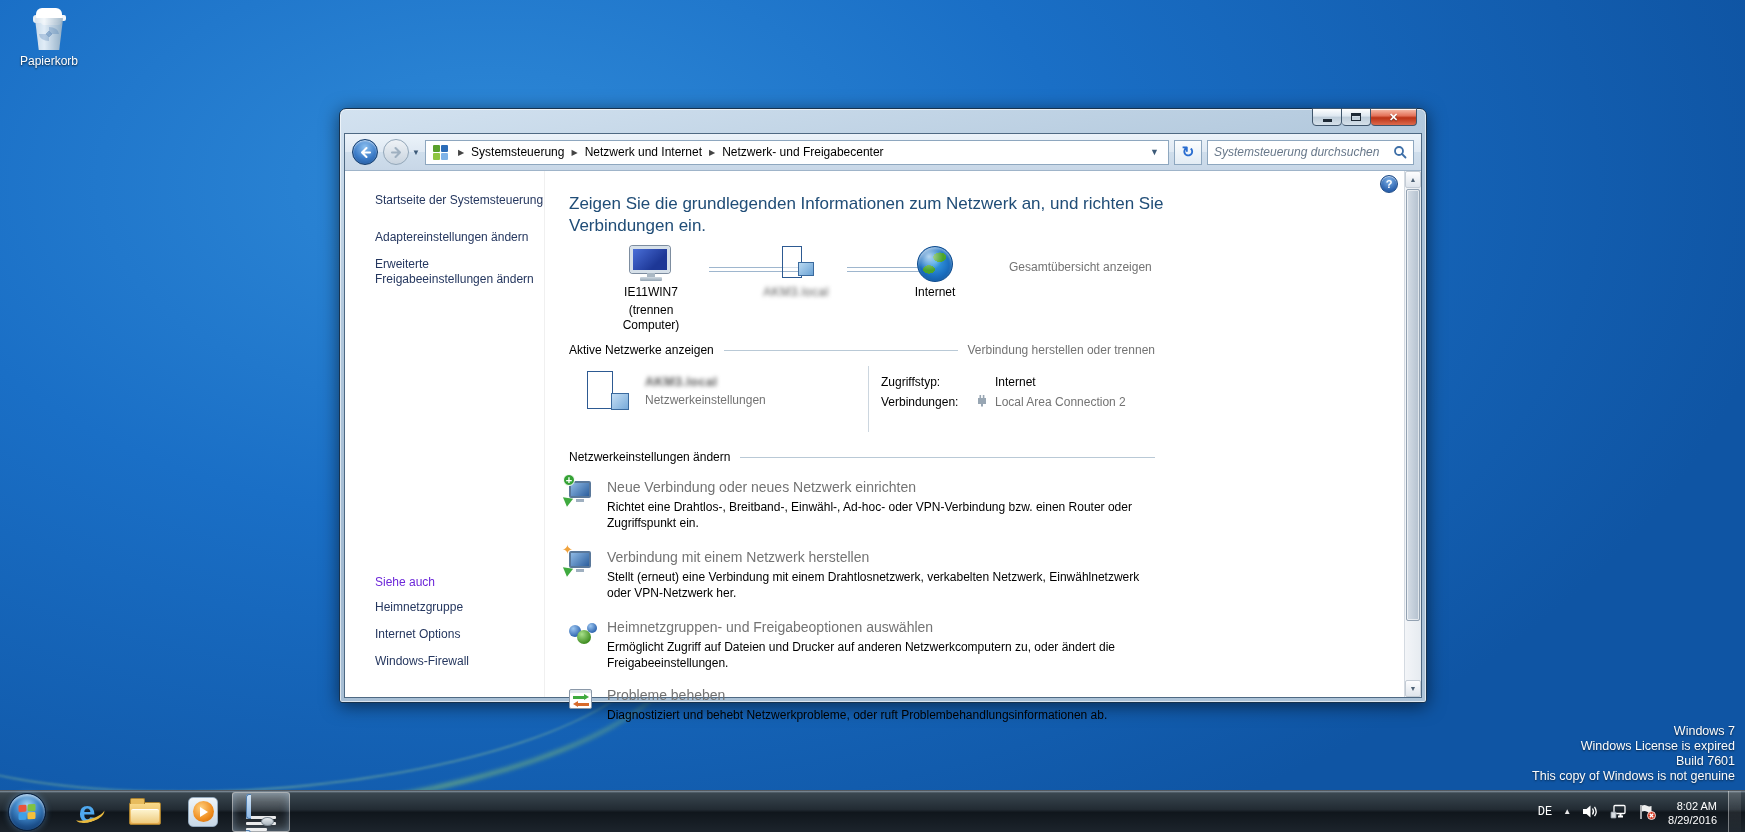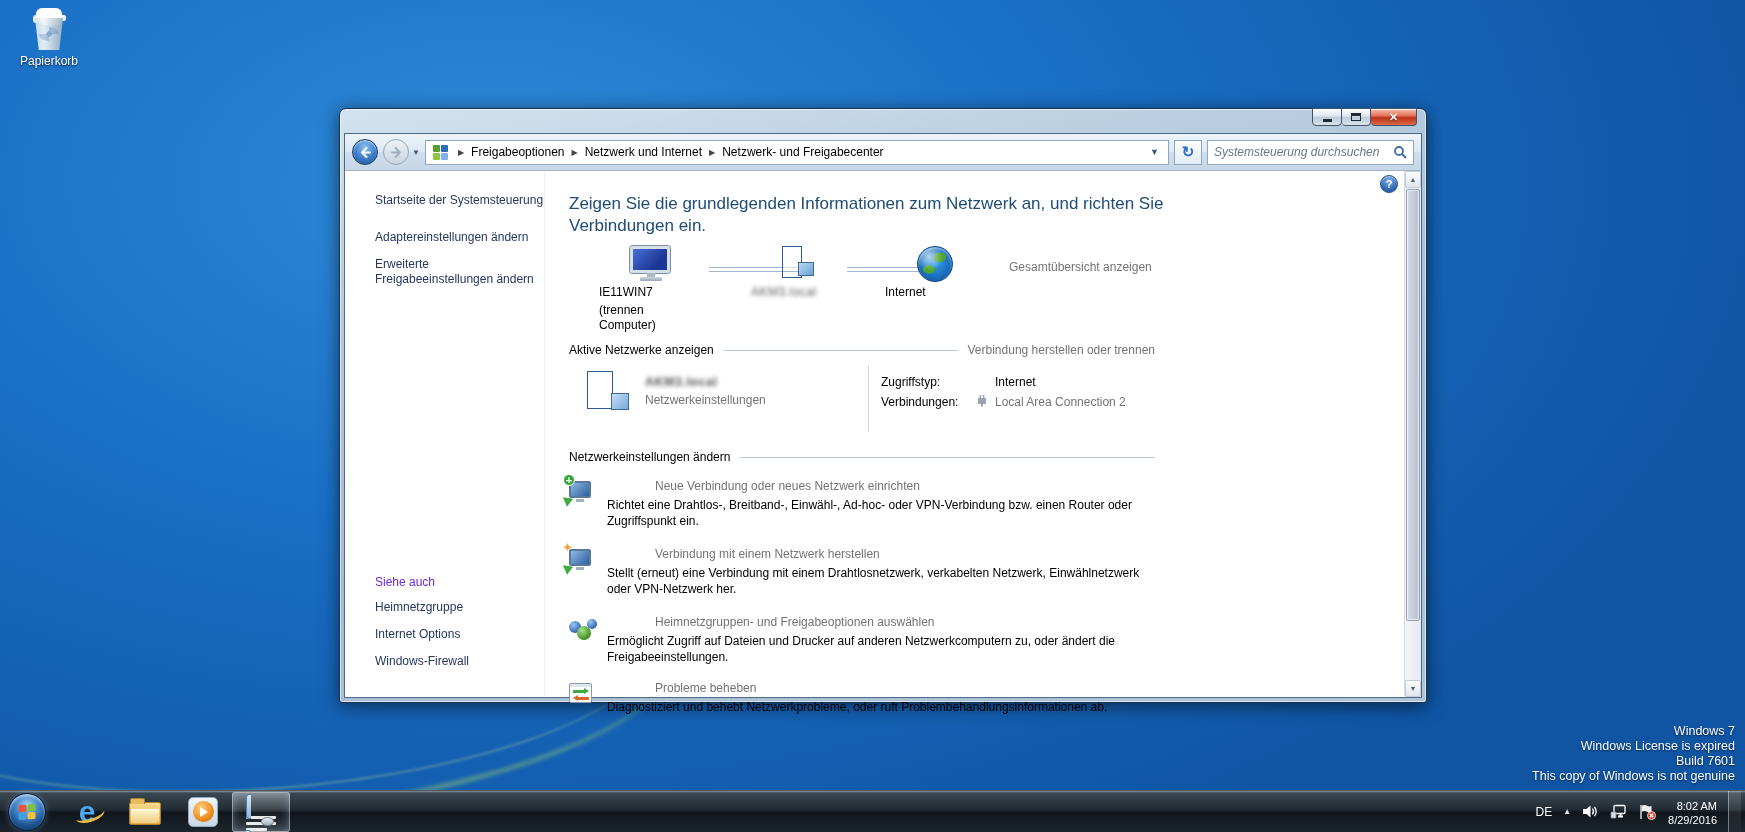--- a/index.html
+++ b/index.html
@@ -99,21 +99,21 @@
   .heading { font-size:17px; color:#204d77; line-height:1.32; width:630px; margin-bottom:8px; font-weight:normal; }
   a.link { color:#737373; text-decoration:none; cursor:pointer; }
 
   .help-btn { position:absolute; top:4px; right:6px; width:18px; height:18px; border-radius:50%;
     background:radial-gradient(circle at 50% 30%,#7fb2e8,#2b62ae 70%); border:1px solid #1c4a86;
     color:#fff; font-size:11px; font-weight:bold; display:flex; align-items:center; justify-content:center;
     box-shadow:inset 0 1px 1px rgba(255,255,255,.7); }
 
   
   .netmap { position:relative; height:84px; }
-  .map-node { position:absolute; text-align:left; }
+  .map-node { position:absolute; text-align:center; }
   .node-label { font-size:12px; line-height:15px; margin-top:3px; }
   .icon-computer { width:42px; height:36px; position:relative; margin:0 auto; }
   .icon-computer .screen { width:40px; height:27px; border:3px solid #d6e0e9; border-radius:3px;
     background:linear-gradient(135deg,#4a6fd8 0%,#1d3796 70%); box-shadow:0 0 0 1px #7d8da0; }
   .icon-computer .stand { width:8px; height:4px; background:#aab8c4; margin:0 auto; }
   .icon-computer .base { width:22px; height:4px; background:linear-gradient(#cfd9e2,#94a5b4); margin:0 auto; border-radius:1px; }
   .icon-server { width:44px; height:36px; position:relative; margin:0 auto; }
   .icon-server .s1 { position:absolute; left:8px; top:0; width:20px; height:32px;
     background:linear-gradient(to right,#8cc0ea,#4a86c2 70%,#2d5a92);
     border:1px solid #2d5a92;
@@ -146,21 +146,21 @@
   .an-name { position:absolute; left:76px; top:9px; font-weight:bold; font-size:12.5px; }
   .an-cat { position:absolute; left:76px; top:27px; }
   .an-divider { position:absolute; left:299px; top:0; height:66px; border-left:1px solid #ccd6df; }
   .an-l1 { position:absolute; left:312px; top:9px; } .an-v1 { position:absolute; left:426px; top:9px; }
   .an-l2 { position:absolute; left:312px; top:29px; } .an-v2 { position:absolute; left:426px; top:29px; }
   .plug-icon { position:absolute; left:406px; top:27px; }
 
   .task { display:flex; margin-top:15px; }
   .task-icon { width:38px; flex:none; padding-top:2px; }
   .task-text { flex:1; min-width:0; }
-  .task-title { font-size:12px; margin-bottom:4px; display:inline-block;margin-left:48px; }
+  .task-title { font-size:14px; margin-bottom:4px; display:inline-block; }
   .task-desc { font-size:12px; line-height:16px; color:#000; }
 
   .mini-monitor { width:22px; height:17px; border:2px solid #5a789a; border-radius:2px; position:relative;
     background:linear-gradient(135deg,#8fb9e4,#2c5f9e); }
   .mini-monitor::after { content:""; position:absolute; left:5px; bottom:-6px; width:8px; height:3px; background:#9fb0c0; }
   .badge-plus { position:absolute; left:-6px; top:-7px; width:12px; height:12px; border-radius:50%;
     background:#35a235; color:#fff; font-size:11px; line-height:11px; font-weight:bold; text-align:center;
     border:1px solid #fff; }
   .badge-star { position:absolute; left:-7px; top:-9px; color:#f0a23c; font-size:13px;
     text-shadow:0 0 1px #fff,0 0 1px #fff; }
@@ -232,21 +232,21 @@
   .wmp-play { width:0; height:0; border-top:5px solid transparent; border-bottom:5px solid transparent;
     border-left:8px solid #fff; margin-left:2px; }
   .cpl-icon { position:relative; width:30px; height:28px; }
   .cpl-panel { width:30px; height:22px; border-radius:3px;
     background:linear-gradient(#d3e5f6,#8fb8e4); border:1px solid #4f7cac; padding:3px 4px; }
   .cpl-panel i { display:block; height:3px; background:rgba(255,255,255,.9); border-radius:1px; margin-bottom:3px; }
   .cpl-panel i:last-child { width:70%; }
   .cpl-mouse { position:absolute; right:2px; bottom:0; width:13px; height:9px; border-radius:50%;
     background:linear-gradient(#e8ecef,#aab4bd); border:1px solid #7e8992; }
   .tray { margin-left:auto; display:flex; align-items:center; gap:11px; padding-right:4px; color:#fff; height:100%; }
-  .tray-lang { font-size:12px; }
+  .tray-lang { font-size:12px;font-family:Liberation Mono, monospace; }
   .tray-caret { font-size:8px; color:#e8e8e8; }
   .clock { text-align:right; font-size:11px; line-height:14px; padding-top:2px; }
   .show-desktop { width:13px; height:42px; border-left:1px solid rgba(255,255,255,.4);
     background:linear-gradient(rgba(255,255,255,.14),rgba(255,255,255,.02)); }
 </style>
 </head>
 <body>
 
 <div class="swoosh"></div>
 <div class="swoosh2"></div>
@@ -289,21 +289,21 @@
       <span class="nav-chevron">▼</span>
 
       <div class="addressbar">
         <span class="cp-icon">
             <i></i>
             <i></i>
             <i></i>
             <i></i>
           </span>
         <span class="crumb-sep">▶</span>
-        <span class="crumb-item">Freigabeoptionen</span>
+        <span class="crumb-item">Systemsteuerung</span>
         <span class="crumb-sep">▶</span>
         <span class="crumb-item">Netzwerk und Internet</span>
         <span class="crumb-sep">▶</span>
         <span class="crumb-item">Netzwerk- und Freigabecenter</span>
         <span class="addr-drop">▼</span>
       </div>
 
       <div class="refresh-btn">
           <span>↻</span>
         </div>

